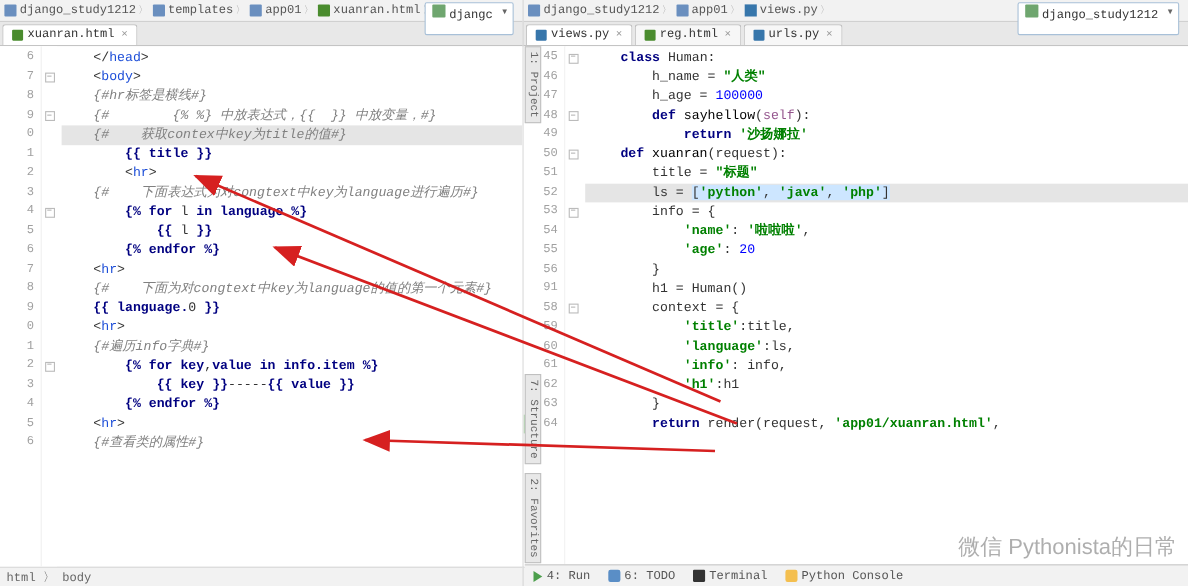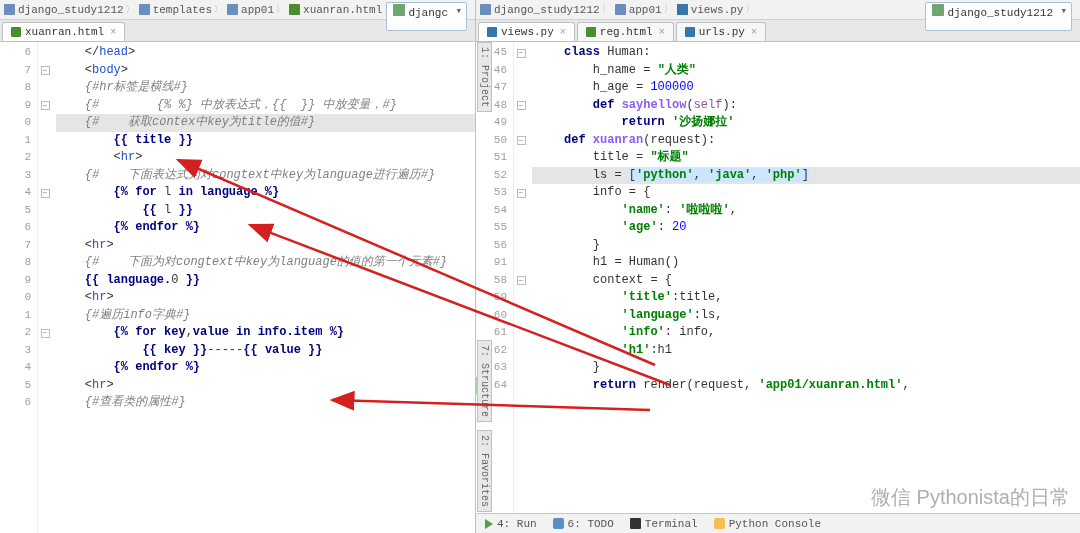--- a/index.html
+++ b/index.html
@@ -100,21 +100,21 @@
       position: relative;
     }
     .line { height: 17.5px; }
     .line.highlight { background: #e5e5e5; }
     .c-tag { color: #1d4ed8; }
     .c-angle { color: #333; }
     .c-comment { color: #808080; font-style: italic; }
     .c-dtag { color: #000080; font-weight: bold; }
     .c-dvar { color: #000080; font-weight: bold; }
     .c-kw { color: #000080; font-weight: bold; }
-    .c-def { color: #8b5cf6; font-weight: bold; }
+    .c-def { color: #000000; font-weight: normal; }
     .c-str { color: #008000; font-weight: bold; }
     .c-num { color: #0000ff; }
     .c-self { color: #94558d; }
     .c-id { color: #333; }
     .c-listsel { background: #cde6ff; }
     .statusbar {
       height: 18px;
       background: #f2f2f2;
       border-top: 1px solid #d0d0d0;
       font-size: 11px;
@@ -265,20 +265,23 @@
         <div class="line"></div>
         <div class="line"></div>
         <div class="line"><span class="fold-mark">−</span></div>
         <div class="line"></div>
         <div class="line"></div>
         <div class="line"></div>
         <div class="line"></div>
       </div>
     <div class="code" id="code-left"><div class="line ">    <span class="c-angle">&lt;/</span><span class="c-tag">head</span><span class="c-angle">&gt;</span></div><div class="line ">    <span class="c-angle">&lt;</span><span class="c-tag">body</span><span class="c-angle">&gt;</span></div><div class="line ">    <span class="c-comment">{#hr标签是横线#}</span></div><div class="line ">    <span class="c-comment">{#        {% %} 中放表达式，{{  }} 中放变量，#}</span></div><div class="line highlight">    <span class="c-comment">{#    获取contex中key为title的值#}</span></div><div class="line ">        <span class="c-dtag">{{ </span><span class="c-dvar">title</span><span class="c-dtag"> }}</span></div><div class="line ">        <span class="c-angle">&lt;</span><span class="c-tag">hr</span><span class="c-angle">&gt;</span></div><div class="line ">    <span class="c-comment">{#    下面表达式为对congtext中key为language进行遍历#}</span></div><div class="line ">        <span class="c-dtag">{% </span><span class="c-dvar">for</span> l <span class="c-dvar">in</span> <span class="c-dvar">language</span><span class="c-dtag"> %}</span></div><div class="line ">            <span class="c-dtag">{{ </span>l<span class="c-dtag"> }}</span></div><div class="line ">        <span class="c-dtag">{% </span><span class="c-dvar">endfor</span><span class="c-dtag"> %}</span></div><div class="line ">    <span class="c-angle">&lt;</span><span class="c-tag">hr</span><span class="c-angle">&gt;</span></div><div class="line ">    <span class="c-comment">{#    下面为对congtext中key为language的值的第一个元素#}</span></div><div class="line ">    <span class="c-dtag">{{ </span><span class="c-dvar">language.</span>0<span class="c-dtag"> }}</span></div><div class="line ">    <span class="c-angle">&lt;</span><span class="c-tag">hr</span><span class="c-angle">&gt;</span></div><div class="line ">    <span class="c-comment">{#遍历info字典#}</span></div><div class="line ">        <span class="c-dtag">{% </span><span class="c-dvar">for</span> <span class="c-dvar">key</span>,<span class="c-dvar">value in info.item</span><span class="c-dtag"> %}</span></div><div class="line ">            <span class="c-dtag">{{ </span><span class="c-dvar">key</span><span class="c-dtag"> }}</span>-----<span class="c-dtag">{{ </span><span class="c-dvar">value</span><span class="c-dtag"> }}</span></div><div class="line ">        <span class="c-dtag">{% </span><span class="c-dvar">endfor</span><span class="c-dtag"> %}</span></div><div class="line ">    <span class="c-angle">&lt;</span><span class="c-tag">hr</span><span class="c-angle">&gt;</span></div><div class="line ">    <span class="c-comment">{#查看类的属性#}</span></div></div>
   </div>
+  <div class="statusbar">
+      <span>html 〉 body</span>
+    </div>
 </div>
 
 <div class="pane pane-right">
   <div class="navbar" style="position:relative">
     <div class="nav-item">
         <span class="nav-icon folder"></span>
         <span>django_study1212</span>
       </div>
     <div class="nav-item">
         <span class="nav-icon folder"></span>

